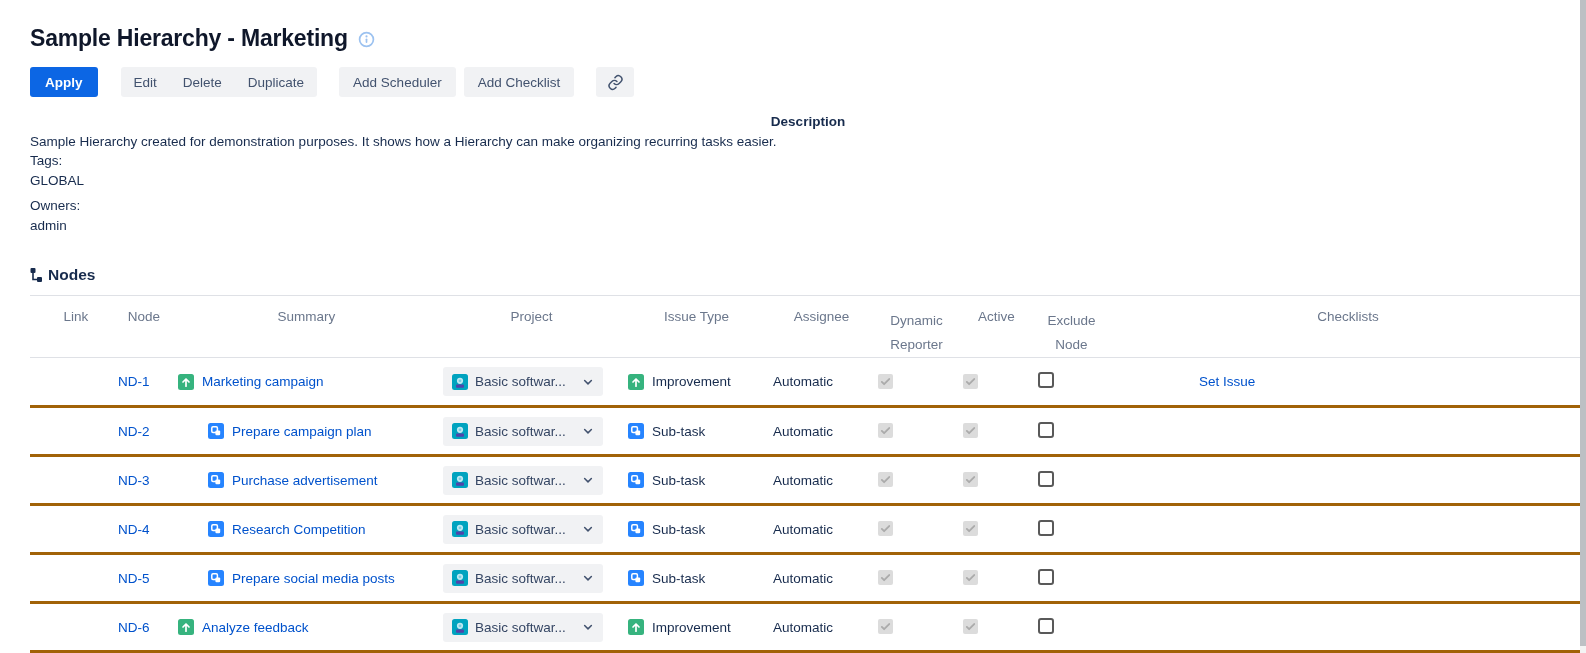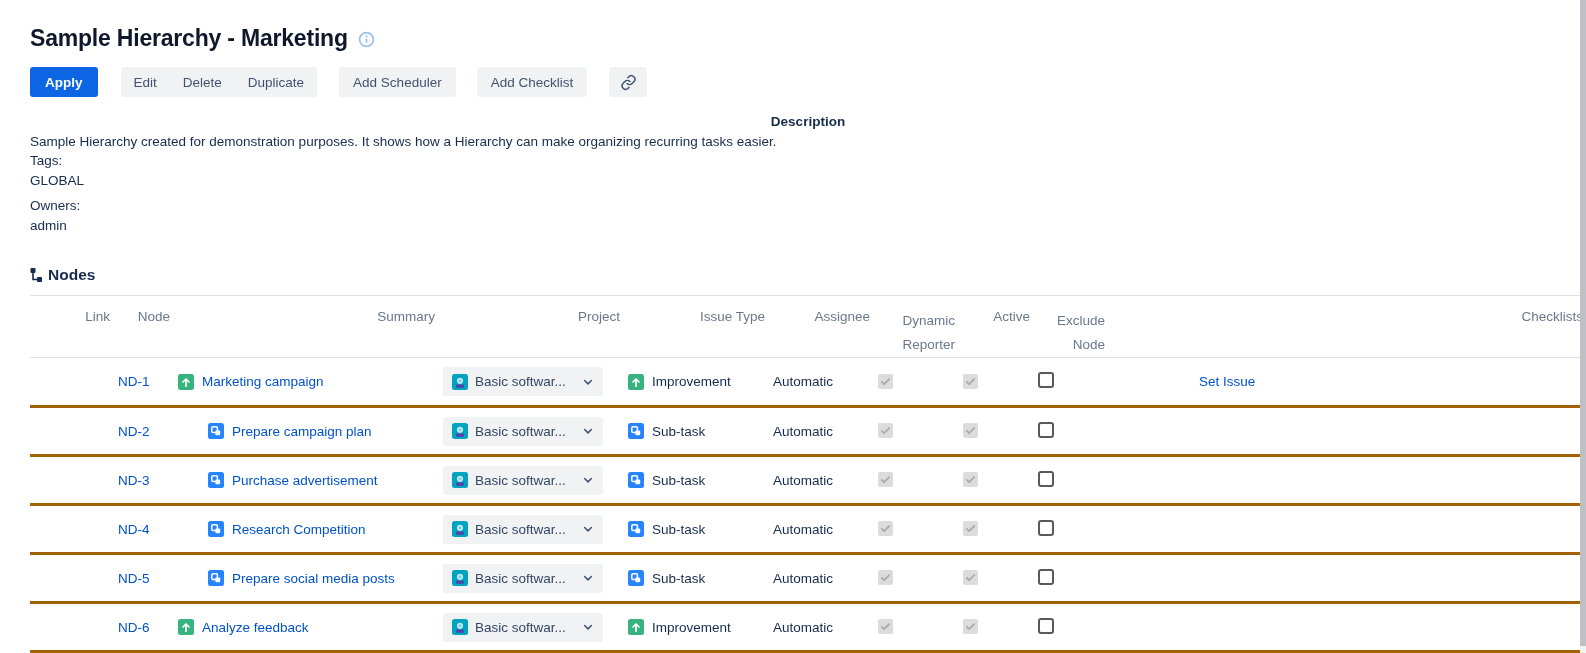--- a/index.html
+++ b/index.html
@@ -25,41 +25,41 @@
   .btn {
     display: inline-flex; align-items: center; justify-content: center;
     height: 30px; border: none; border-radius: 3px;
     font-family: "Liberation Sans", sans-serif; font-size: 13.5px;
     cursor: pointer; white-space: nowrap;
   }
   .btn-primary { background: #0C66E4; color: #fff; font-weight: 700; padding: 0 15px; }
   .btn-gray { background: #F1F2F4; color: #42526E; padding: 0 14px; }
   .btn-group { display: inline-flex; background: #F1F2F4; border-radius: 3px; margin-left: 23px; }
   .btn-group .btn-gray { background: transparent; padding: 0 13px; }
-  .ml16 { margin-left: 21px; }
+  .ml16 { margin-left: 8px; }
   .ml24 { margin-left: 22px; }
   .btn-icon { width: 38px; padding: 0; }
 
   
   .desc { margin-top: 15px; font-size: 13.5px; line-height: 19.5px; color: #172B4D; }
   .desc .lbl { font-weight: 700; text-align: center; }
   .owners-block { margin-top: 6px; }
 
   
   .nodes-head { display: flex; align-items: center; gap: 5px; margin-top: 31px; }
   .nodes-title { font-size: 15.5px; font-weight: 700; color: #172B4D; }
 
   table.nodes { border-collapse: collapse; table-layout: fixed; width: 1553px; margin-top: 11px; }
   col.c1 { width: 80px; }  col.c2 { width: 60px; }  col.c3 { width: 265px; }
   col.c4 { width: 185px; } col.c5 { width: 145px; } col.c6 { width: 105px; }
   col.c7 { width: 85px; }  col.c8 { width: 75px; }  col.c9 { width: 75px; }
   col.c10 { width: 478px; }
   thead th {
     border-top: 1px solid #DFE1E6; border-bottom: 1px solid #DFE1E6;
-    height: 59px; vertical-align: top; padding-top: 13px; text-align: right;
+    height: 59px; vertical-align: top; padding-top: 13px; text-align: center;
     font-size: 13.5px; font-weight: 400; color: #6B778C;
   }
   thead th, tbody td { padding-left: 8px; }
   thead th.first, tbody td.first { padding-left: 12px; }
   th .narrow { display: inline-block; width: 62px; line-height: 24px; }
   tbody td { height: 49px; border-bottom: 3px solid #a16207; vertical-align: middle; font-size: 13.5px; }
   a.blue-link { color: #0052CC; text-decoration: none; cursor: pointer; }
   .sumwrap { display: flex; align-items: center; gap: 8px; }
   .sumwrap.ind { padding-left: 30px; }
   .typeicon { display: inline-flex; width: 16px; height: 16px; flex: none; }

